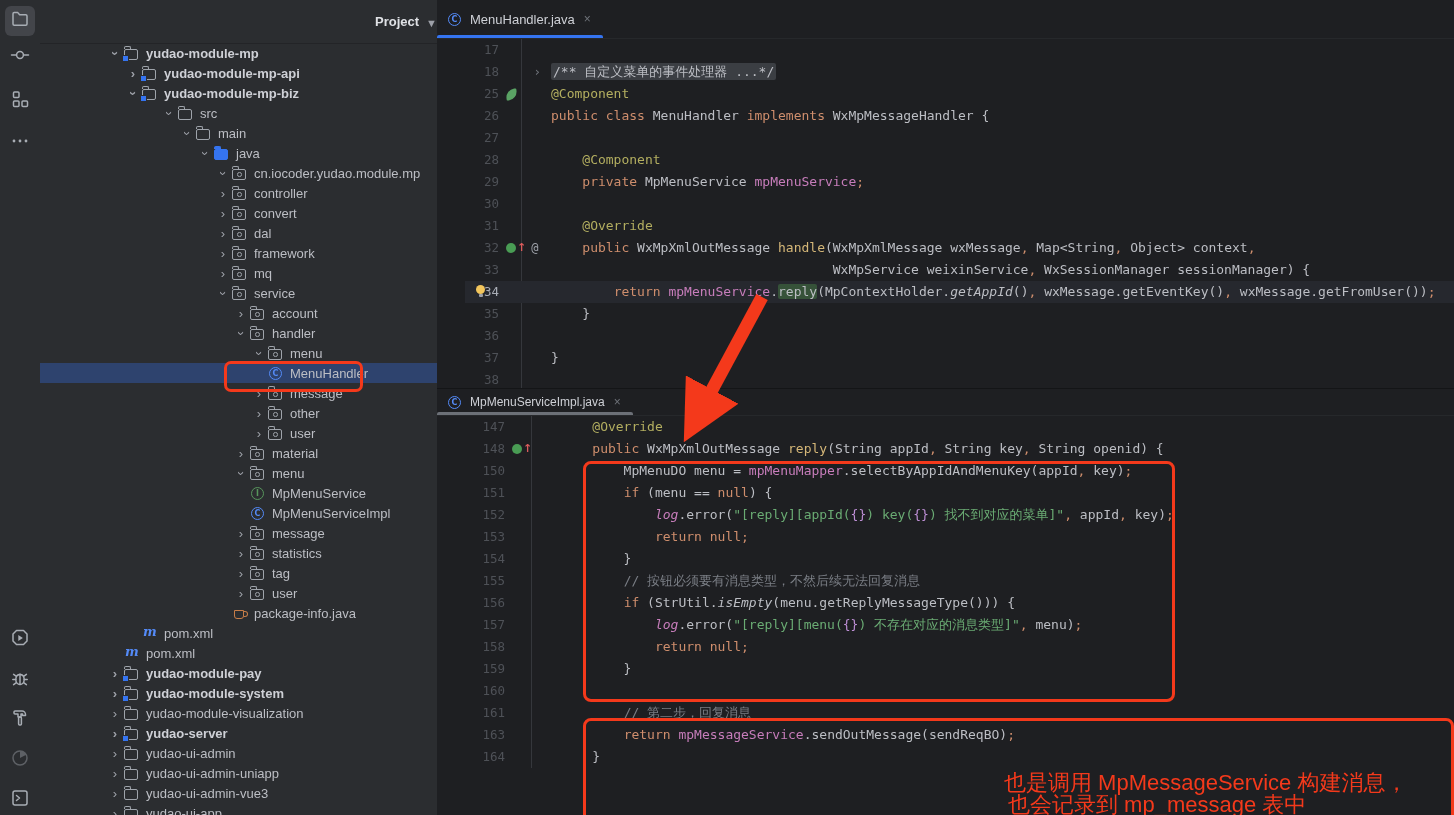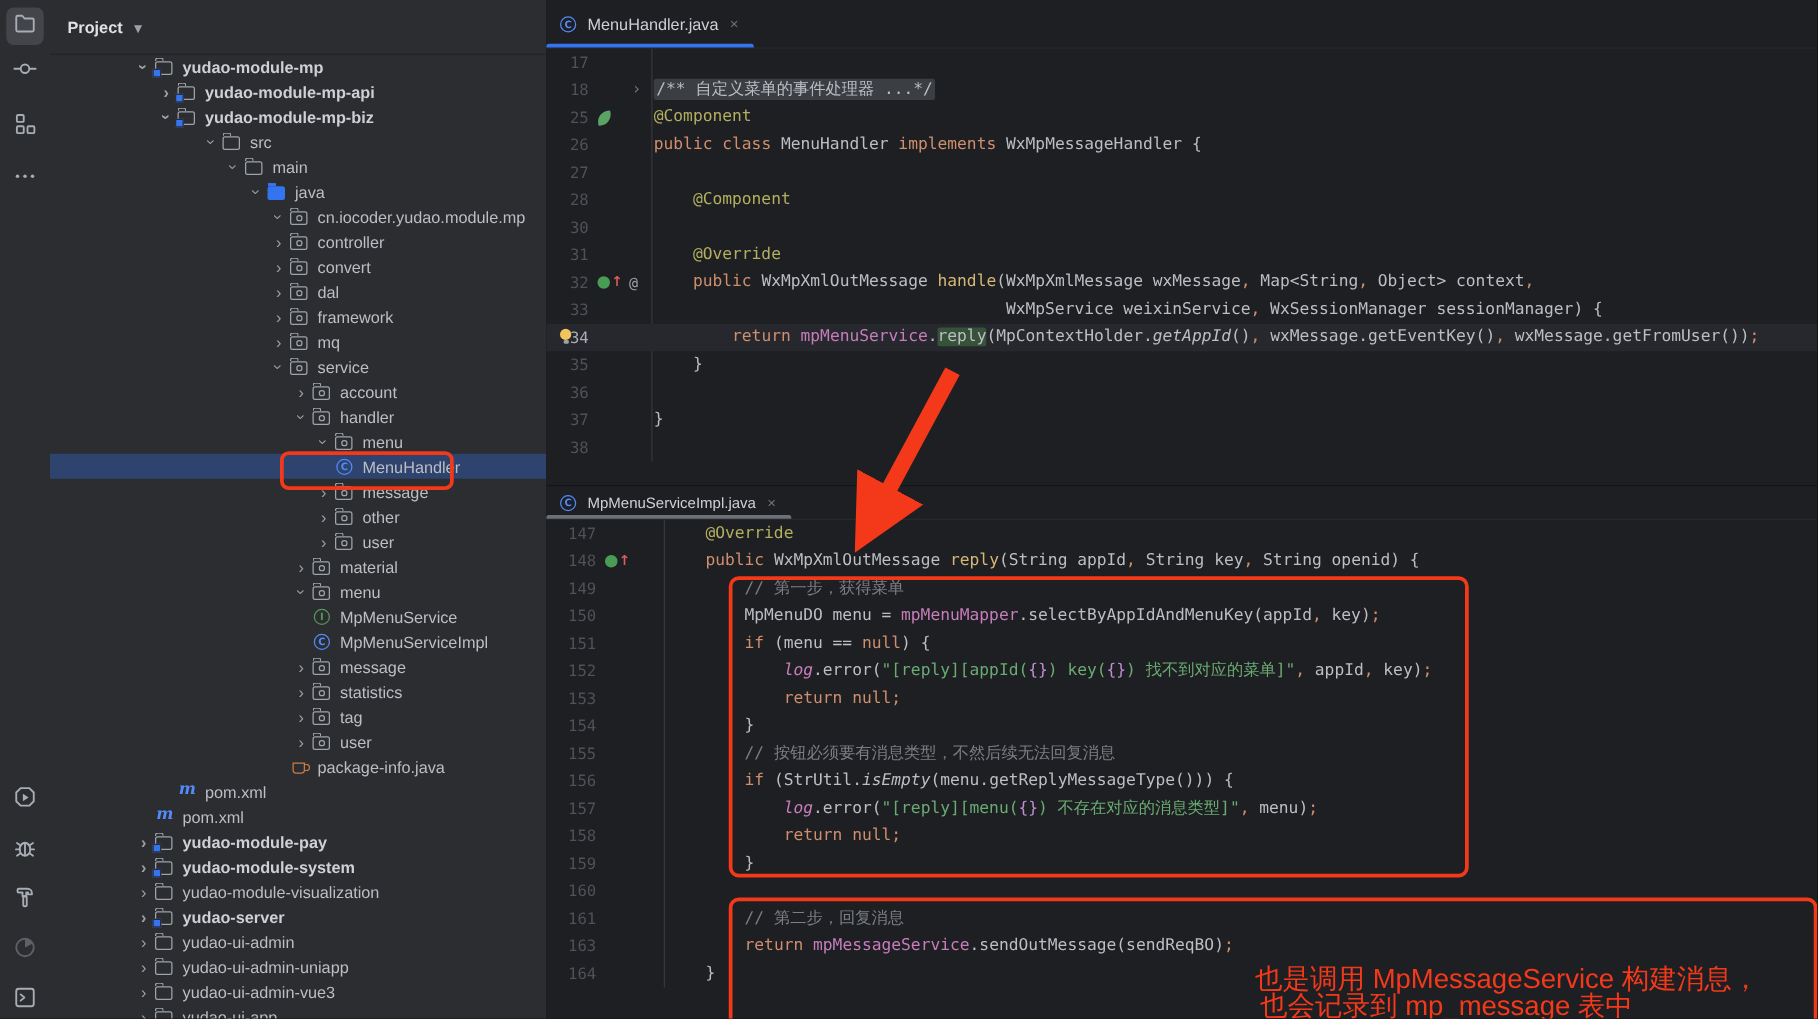--- a/index.html
+++ b/index.html
@@ -8,21 +8,21 @@
   
   #activitybar{position:absolute;left:0;top:0;width:40px;height:815px;background:#2B2D30;
       border-right:1px solid #1A1B1E;display:flex;flex-direction:column;align-items:center;}
   .ab-btn{width:30px;height:30px;margin-top:6px;border-radius:6px;display:flex;align-items:center;justify-content:center;flex:none;}
   .ab-btn.active{background:#43454A;}
   .ab-spacer{flex:1;}
   .ab-btn svg{stroke:#A8ADB4;fill:none;stroke-width:1.5;stroke-linecap:round;stroke-linejoin:round;}
   .ab-dim svg{opacity:.4;}
   
   #projectpanel{position:absolute;left:40px;top:0;width:397px;height:815px;background:#2B2D30;border-right:1px solid #17181B;}
-  #projectheader{height:43px;display:flex;align-items:center;padding-left:14px;border-bottom:1px solid #232427;}
+  #projectheader{height:43px;display:flex;align-items:center;padding-left:14px;border-bottom:1px solid #232427;justify-content:flex-end;}
   #projectheader .title{font-weight:700;font-size:13px;color:#DFE1E5;}
   #projectheader .chev{margin-left:7px;color:#9DA0A8;font-size:11px;transform:translateY(1px);}
   #tree{position:absolute;left:0;top:43px;right:0;bottom:0;overflow:hidden;}
   .trow{height:20px;display:flex;align-items:center;font-size:13px;white-space:nowrap;position:relative;color:#BCBEC4;}
   .trow.bold{font-weight:700;color:#CED0D6;}
   .trow.selected{background:#2E436E;}
   .chevslot{width:18px;flex:none;display:flex;align-items:center;justify-content:center;color:#9DA0A8;font-size:13px;}
   .chev-exp{display:inline-block;transform:rotate(90deg);}
   .chev-col{display:inline-block;}
   .tlabel{margin-left:6px;}
@@ -50,21 +50,21 @@
   #pane2 .tabbar{height:26px;}
   .tab{display:flex;align-items:center;gap:7px;padding:0 12px 0 10px;position:relative;color:#CED0D6;font-size:13px;}
   #pane2 .tab{font-size:12px;}
   .tab .underline{position:absolute;left:0;right:0;bottom:0;height:3px;border-radius:2px 2px 0 0;}
   #pane1 .tab .underline{background:#3574F0;}
   #pane2 .tab .underline{background:#6C7077;}
   .tab .close{color:#6F737A;font-size:12px;margin-left:2px;}
   .codearea{position:relative;font-family:"DejaVu Sans Mono",monospace;font-size:13px;line-height:22px;}
   .gutsep{position:absolute;top:0;bottom:0;width:1px;background:#35373C;}
   #pane1 .gutsep{left:84px;} #pane2 .gutsep{left:94px;}
-  .cline{display:flex;height:22px;white-space:pre;position:relative;align-items:center;}
+  .cline{display:flex;height:22px;white-space:pre;position:relative;align-items:center;margin-left:28px;}
   .cline.hl{background:#26282E;}
   .lnum{flex:none;text-align:right;color:#4E5157;font-size:12.5px;}
   #pane1 .lnum{width:34px;} #pane2 .lnum{width:40px;}
   .lnum.cur{color:#A9ADB6;}
   .gicons{flex:none;display:flex;align-items:center;padding-left:7px;gap:2px;}
   #pane1 .gicons{width:43px;} #pane2 .gicons{width:47px;}
   .codetxt{flex:none;padding-left:2px;}
   
   .tk-kw{color:#CF8E6D;} .tk-ann{color:#B3AE60;} .tk-str{color:#6AAB73;} .tk-cmt{color:#7A7E85;}
   .tk-fld{color:#C77DBB;} .tk-sfld{color:#C77DBB;font-style:italic;} .tk-smtd{font-style:italic;}
@@ -531,20 +531,21 @@
         </div>
       </div>
       <div class="codearea" id="code1">
           <div class="gutsep"></div>
           <div class="cline"><span class="lnum">17</span><span class="gicons"></span><span class="codetxt"></span></div>
           <div class="cline"><span class="lnum">18</span><span class="gicons"><span class="g-chev">›</span></span><span class="codetxt"><span class="tk-fold">/** 自定义菜单的事件处理器 ...*/</span></span></div>
           <div class="cline"><span class="lnum">25</span><span class="gicons"><span class="g-spring"></span></span><span class="codetxt"><span class="tk-ann">@Component</span></span></div>
           <div class="cline"><span class="lnum">26</span><span class="gicons"></span><span class="codetxt"><span class="tk-kw">public</span><span> </span><span class="tk-kw">class</span><span> MenuHandler </span><span class="tk-kw">implements</span><span> WxMpMessageHandler {</span></span></div>
           <div class="cline"><span class="lnum">27</span><span class="gicons"></span><span class="codetxt"></span></div>
           <div class="cline"><span class="lnum">28</span><span class="gicons"></span><span class="codetxt"><span>    </span><span class="tk-ann">@Component</span></span></div>
+          <div class="cline"><span class="lnum">29</span><span class="gicons"></span><span class="codetxt"><span>    </span><span class="tk-kw">private</span><span> MpMenuService </span><span class="tk-fld">mpMenuService</span><span class="tk-pun">;</span></span></div>
           <div class="cline"><span class="lnum">30</span><span class="gicons"></span><span class="codetxt"></span></div>
           <div class="cline"><span class="lnum">31</span><span class="gicons"></span><span class="codetxt"><span>    </span><span class="tk-ann">@Override</span></span></div>
           <div class="cline"><span class="lnum">32</span><span class="gicons"><span class="g-ovr"></span><span class="g-up">↑</span><span class="g-at">@</span></span><span class="codetxt"><span>    </span><span class="tk-kw">public</span><span> WxMpXmlOutMessage </span><span class="tk-mtd">handle</span><span>(WxMpXmlMessage wxMessage</span><span class="tk-pun">,</span><span> Map&lt;String</span><span class="tk-pun">,</span><span> Object&gt; context</span><span class="tk-pun">,</span></span></div>
           <div class="cline"><span class="lnum">33</span><span class="gicons"></span><span class="codetxt"><span>                                    WxMpService weixinService</span><span class="tk-pun">,</span><span> WxSessionManager sessionManager) {</span></span></div>
           <div class="cline hl"><span class="lnum cur">34</span><span class="gicons"></span><span class="codetxt"><span>        </span><span class="tk-kw">return</span><span> </span><span class="tk-fld">mpMenuService</span><span>.</span><span class="tk-hlw">reply</span><span>(MpContextHolder.</span><span class="tk-smtd">getAppId</span><span>()</span><span class="tk-pun">,</span><span> wxMessage.getEventKey()</span><span class="tk-pun">,</span><span> wxMessage.getFromUser())</span><span class="tk-pun">;</span></span><span class="g-bulb"></span></div>
           <div class="cline"><span class="lnum">35</span><span class="gicons"></span><span class="codetxt"><span>    }</span></span></div>
           <div class="cline"><span class="lnum">36</span><span class="gicons"></span><span class="codetxt"></span></div>
           <div class="cline"><span class="lnum">37</span><span class="gicons"></span><span class="codetxt"><span>}</span></span></div>
           <div class="cline"><span class="lnum">38</span><span class="gicons"></span><span class="codetxt"></span></div>
         </div>
@@ -557,21 +558,20 @@
             </span>
           <span>MpMenuServiceImpl.java</span>
           <span class="close">×</span>
           <span class="underline"></span>
         </div>
       </div>
       <div class="codearea" id="code2">
           <div class="gutsep"></div>
           <div class="cline"><span class="lnum">147</span><span class="gicons"></span><span class="codetxt"><span>    </span><span class="tk-ann">@Override</span></span></div>
           <div class="cline"><span class="lnum">148</span><span class="gicons"><span class="g-ovr"></span><span class="g-up">↑</span></span><span class="codetxt"><span>    </span><span class="tk-kw">public</span><span> WxMpXmlOutMessage </span><span class="tk-mtd">reply</span><span>(String appId</span><span class="tk-pun">,</span><span> String key</span><span class="tk-pun">,</span><span> String openid) {</span></span></div>
-          <div class="cline"><span class="lnum">149</span><span class="gicons"></span><span class="codetxt"><span>        </span><span class="tk-cmt">// 第一步，获得菜单</span></span></div>
           <div class="cline"><span class="lnum">150</span><span class="gicons"></span><span class="codetxt"><span>        MpMenuDO menu = </span><span class="tk-fld">mpMenuMapper</span><span>.selectByAppIdAndMenuKey(appId</span><span class="tk-pun">,</span><span> key)</span><span class="tk-pun">;</span></span></div>
           <div class="cline"><span class="lnum">151</span><span class="gicons"></span><span class="codetxt"><span>        </span><span class="tk-kw">if</span><span> (menu == </span><span class="tk-kw">null</span><span>) {</span></span></div>
           <div class="cline"><span class="lnum">152</span><span class="gicons"></span><span class="codetxt"><span>            </span><span class="tk-sfld">log</span><span>.error(</span><span class="tk-str">"[reply][appId(</span><span class="tk-tpl">{}</span><span class="tk-str">) key(</span><span class="tk-tpl">{}</span><span class="tk-str">) 找不到对应的菜单]"</span><span class="tk-pun">,</span><span> appId</span><span class="tk-pun">,</span><span> key)</span><span class="tk-pun">;</span></span></div>
           <div class="cline"><span class="lnum">153</span><span class="gicons"></span><span class="codetxt"><span>            </span><span class="tk-kw">return</span><span> </span><span class="tk-kw">null</span><span class="tk-pun">;</span></span></div>
           <div class="cline"><span class="lnum">154</span><span class="gicons"></span><span class="codetxt"><span>        }</span></span></div>
           <div class="cline"><span class="lnum">155</span><span class="gicons"></span><span class="codetxt"><span>        </span><span class="tk-cmt">// 按钮必须要有消息类型，不然后续无法回复消息</span></span></div>
           <div class="cline"><span class="lnum">156</span><span class="gicons"></span><span class="codetxt"><span>        </span><span class="tk-kw">if</span><span> (StrUtil.</span><span class="tk-smtd">isEmpty</span><span>(menu.getReplyMessageType())) {</span></span></div>
           <div class="cline"><span class="lnum">157</span><span class="gicons"></span><span class="codetxt"><span>            </span><span class="tk-sfld">log</span><span>.error(</span><span class="tk-str">"[reply][menu(</span><span class="tk-tpl">{}</span><span class="tk-str">) 不存在对应的消息类型]"</span><span class="tk-pun">,</span><span> menu)</span><span class="tk-pun">;</span></span></div>
           <div class="cline"><span class="lnum">158</span><span class="gicons"></span><span class="codetxt"><span>            </span><span class="tk-kw">return</span><span> </span><span class="tk-kw">null</span><span class="tk-pun">;</span></span></div>
           <div class="cline"><span class="lnum">159</span><span class="gicons"></span><span class="codetxt"><span>        }</span></span></div>

